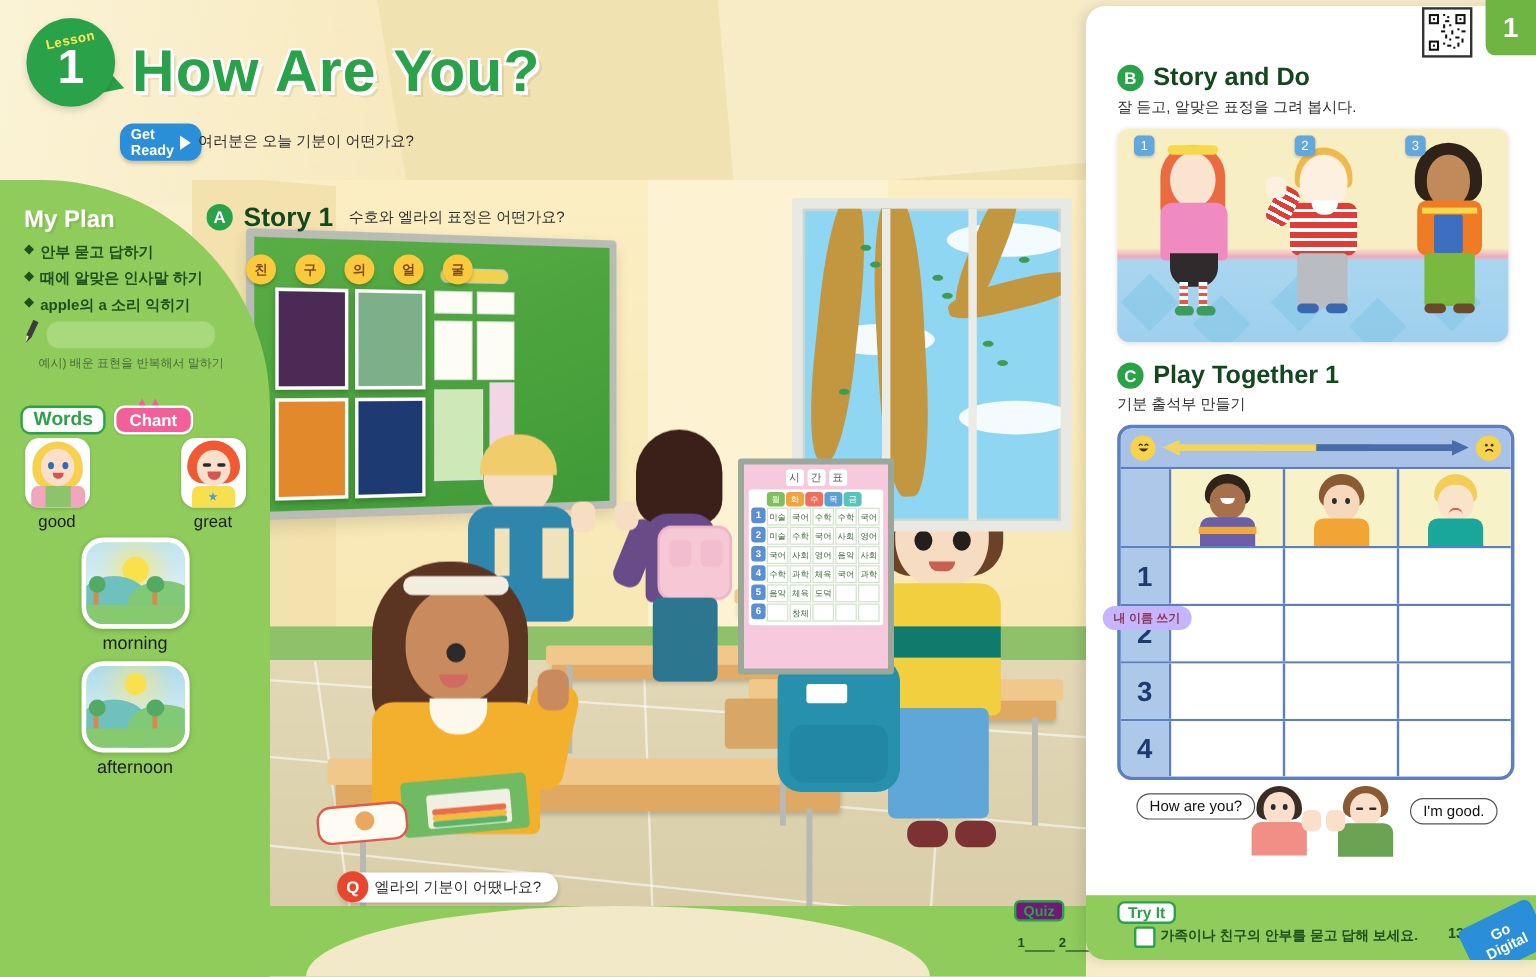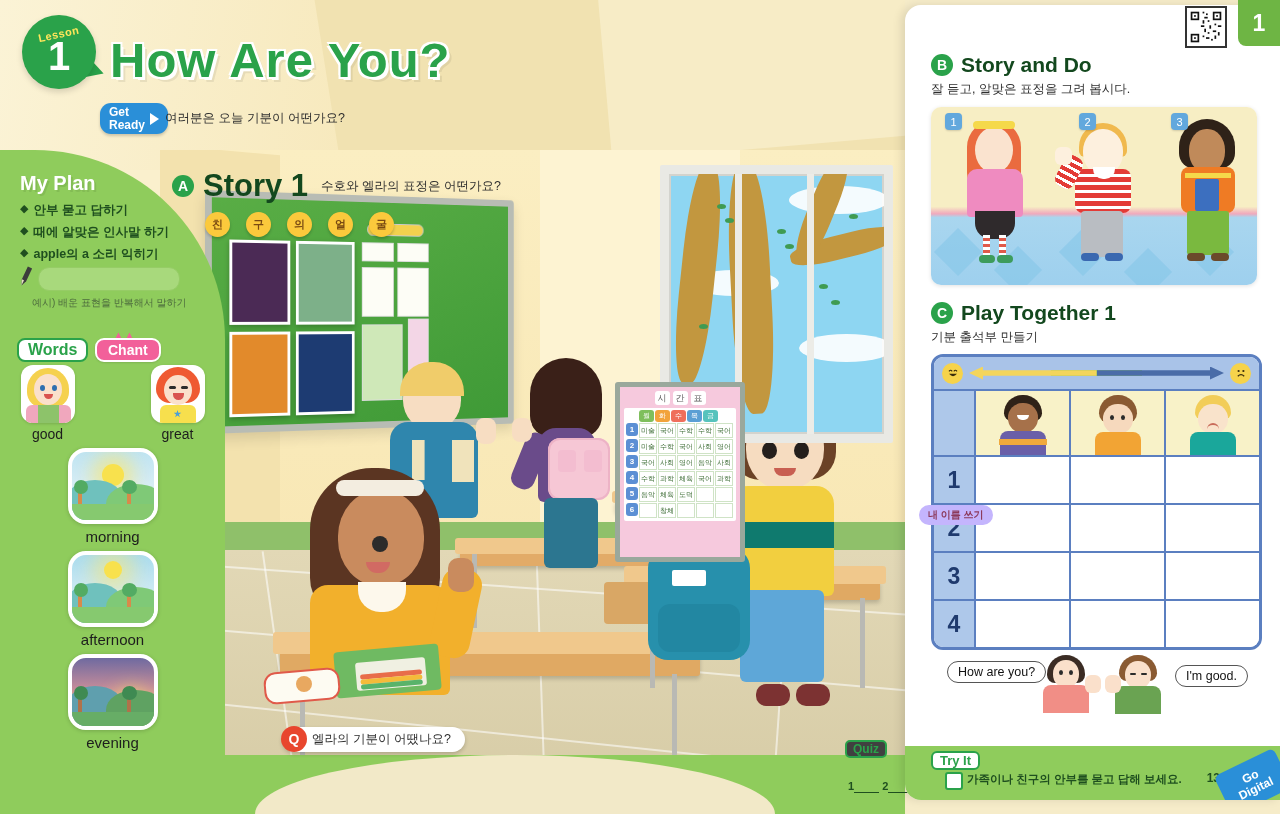--- a/index.html
+++ b/index.html
@@ -137,21 +137,21 @@
   .wlabel{font-size:14px;color:#1d1d1d;margin-top:3px;}
   .wscene{width:82px;height:68px;border-radius:18px;border:4px solid #fff;
     position:relative;overflow:hidden;box-shadow:0 1px 4px rgba(0,0,0,.18);}
   .wlabel2{font-size:15px;color:#1d1d1d;margin-top:4px;}
 
   
   .story-head{position:absolute;left:172px;top:168px;display:flex;align-items:center;
     gap:9px;z-index:25;}
   .circ{width:22px;height:22px;border-radius:50%;background:#2aa24a;color:#fff;
     font-size:14px;font-weight:bold;display:flex;align-items:center;justify-content:center;}
-  .story-title{font-size:31px;font-weight:bold;color:#13481e;}
+  .story-title{font-size:22px;font-weight:bold;color:#13481e;}
   .story-sub{font-size:12.5px;color:#2e2e2e;margin-left:4px;}
 
   .q-bubble{position:absolute;left:282px;top:727px;background:#fff;border-radius:16px;
     padding:4px 14px 4px 30px;font-size:12.5px;color:#2e2e2e;z-index:25;
     box-shadow:0 2px 4px rgba(0,0,0,.2);}
   .q-mark{position:absolute;left:-1px;top:-1px;width:26px;height:26px;border-radius:50%;
     background:#e8462e;color:#fff;font-size:14px;font-weight:bold;
     display:flex;align-items:center;justify-content:center;}
 
   
@@ -222,21 +222,21 @@
     background:#2a8fd8;transform:rotate(-26deg);border-radius:6px;color:#fff;}
 
   
   .footer-band{position:absolute;left:0;bottom:0;width:905px;height:59px;
     background:#8fcc5c;z-index:18;}
   .foot-curve{position:absolute;left:255px;bottom:0;width:520px;height:59px;
     background:#f2e9c8;border-radius:50% 50% 0 0 / 100% 100% 0 0;}
   .pnum{position:absolute;left:14px;bottom:29px;font-size:11px;color:#22541f;}
   .pless{position:absolute;left:40px;bottom:29px;font-size:11px;color:#22541f;font-weight:bold;}
   .ptitle-f{position:absolute;left:89px;bottom:29px;font-size:11px;color:#22541f;}
-  .quiz-badge{position:absolute;left:845px;bottom:56px;background:#404040;color:#2aa24a;
+  .quiz-badge{position:absolute;left:845px;bottom:46px;background:#701a75;color:#2aa24a;
     font-size:12px;font-weight:bold;padding:0 6px;border-radius:5px;border:2px solid #2aa24a;z-index:19;}
   .quiz-line{position:absolute;left:848px;bottom:22px;font-size:11px;color:#1f4f1f;
     font-weight:bold;z-index:19;}
   .quiz-line u{text-decoration:none;border-bottom:1.4px solid #1f4f1f;padding:0 11px;}
 </style>
 </head>
 <body>
 
 <div class="page">
 
@@ -559,36 +559,20 @@
                 box-shadow:0 0 20px 12px rgba(250,232,120,.6);"></div>
               <div style="position:absolute;left:-6px;top:28px;width:58px;height:42px;background:#6fc1bd;border-radius:50% 50% 0 0;"></div>
               <div style="position:absolute;left:34px;top:32px;width:60px;height:40px;background:#7fc977;border-radius:50% 50% 0 0;"></div>
               <div style="position:absolute;left:6px;top:36px;width:4px;height:20px;background:#d88a4a;"></div>
               <div style="position:absolute;left:2px;top:28px;width:14px;height:14px;background:#53ab63;border-radius:50%;"></div>
               <div style="position:absolute;left:55px;top:36px;width:4px;height:20px;background:#d88a4a;"></div>
               <div style="position:absolute;left:50px;top:28px;width:15px;height:14px;background:#53ab63;border-radius:50%;"></div>
               <div style="position:absolute;left:0;bottom:0;width:82px;height:16px;background:#86c96f;"></div>
             </div>
             <div class="wlabel2">afternoon</div>
-          </div>
-        </div>
-        <div class="wrow" style="margin-top:4px;">
-          <div class="wcard">
-            <div class="wscene" style="background:linear-gradient(180deg,#6f6aa0 0%,#c58c9a 45%,#e9b07a 70%,#6fa96a 100%);">
-              <div style="position:absolute;left:52px;top:40px;width:16px;height:16px;background:#f7e06a;border-radius:50%;
-                box-shadow:0 0 18px 10px rgba(250,225,110,.75);"></div>
-              <div style="position:absolute;left:-6px;top:28px;width:58px;height:42px;background:#5f9fae;border-radius:50% 50% 0 0;"></div>
-              <div style="position:absolute;left:34px;top:32px;width:60px;height:40px;background:#5fa262;border-radius:50% 50% 0 0;"></div>
-              <div style="position:absolute;left:6px;top:36px;width:4px;height:20px;background:#b0724a;"></div>
-              <div style="position:absolute;left:2px;top:28px;width:14px;height:14px;background:#3f8a52;border-radius:50%;"></div>
-              <div style="position:absolute;left:55px;top:36px;width:4px;height:20px;background:#b0724a;"></div>
-              <div style="position:absolute;left:50px;top:28px;width:15px;height:14px;background:#3f8a52;border-radius:50%;"></div>
-              <div style="position:absolute;left:0;bottom:0;width:82px;height:14px;background:#67ad66;"></div>
-            </div>
-            <div class="wlabel2">evening</div>
           </div>
         </div>
       </div>
     </div>
 
     <div class="story-head">
       <div class="circ">A</div>
       <div class="story-title">Story 1</div>
       <div class="story-sub">수호와 엘라의 표정은 어떤가요?</div>
     </div>

